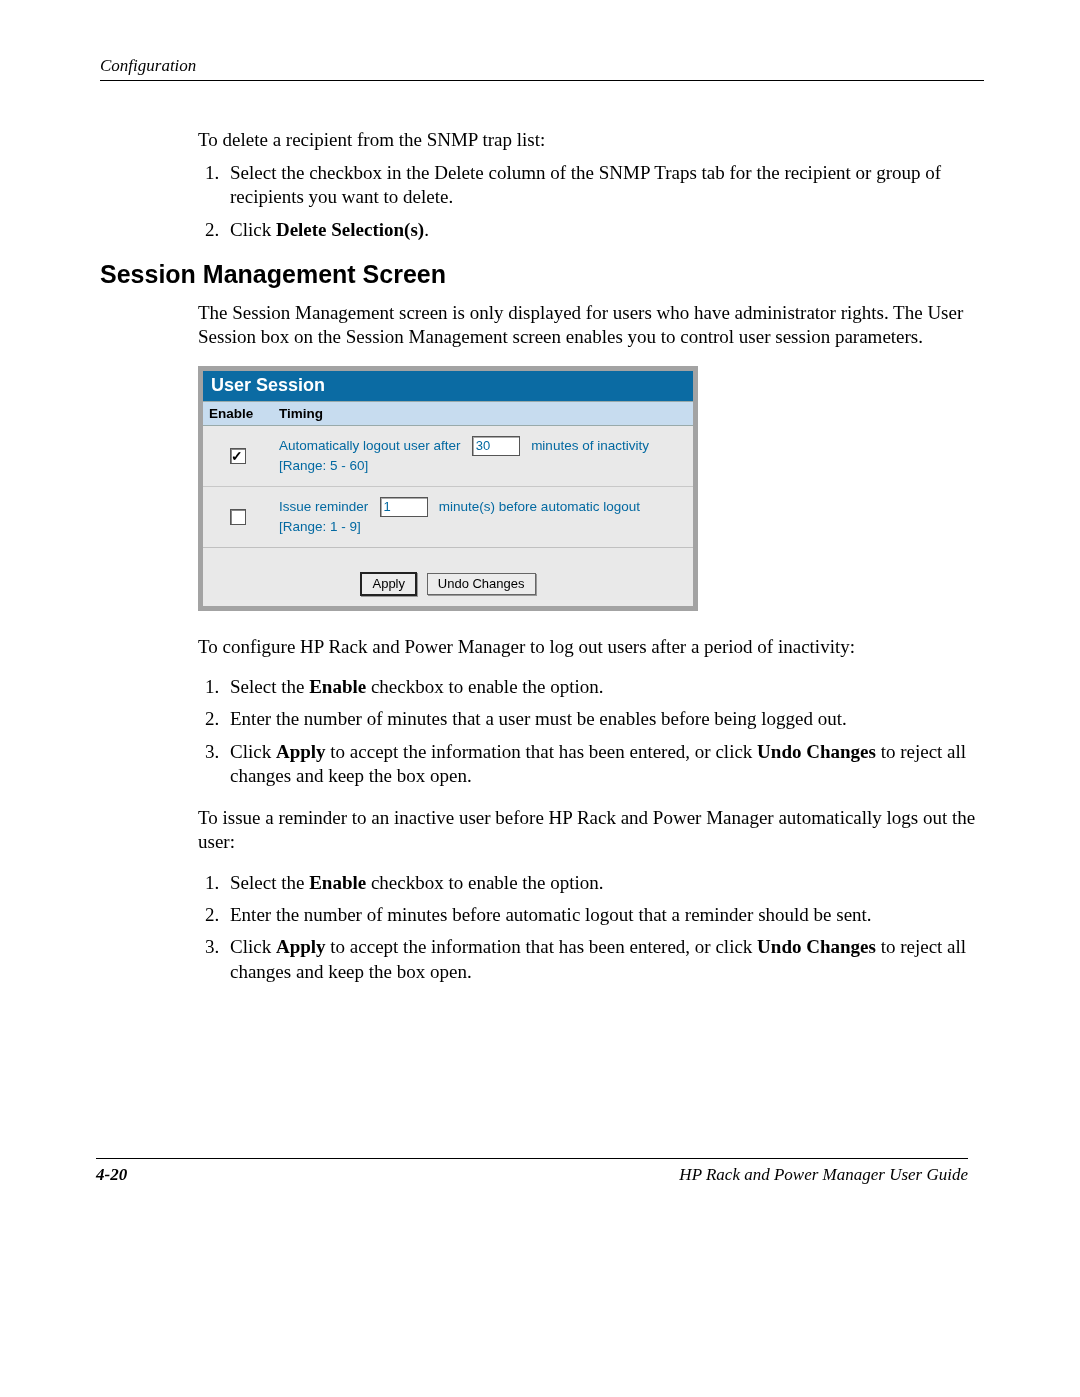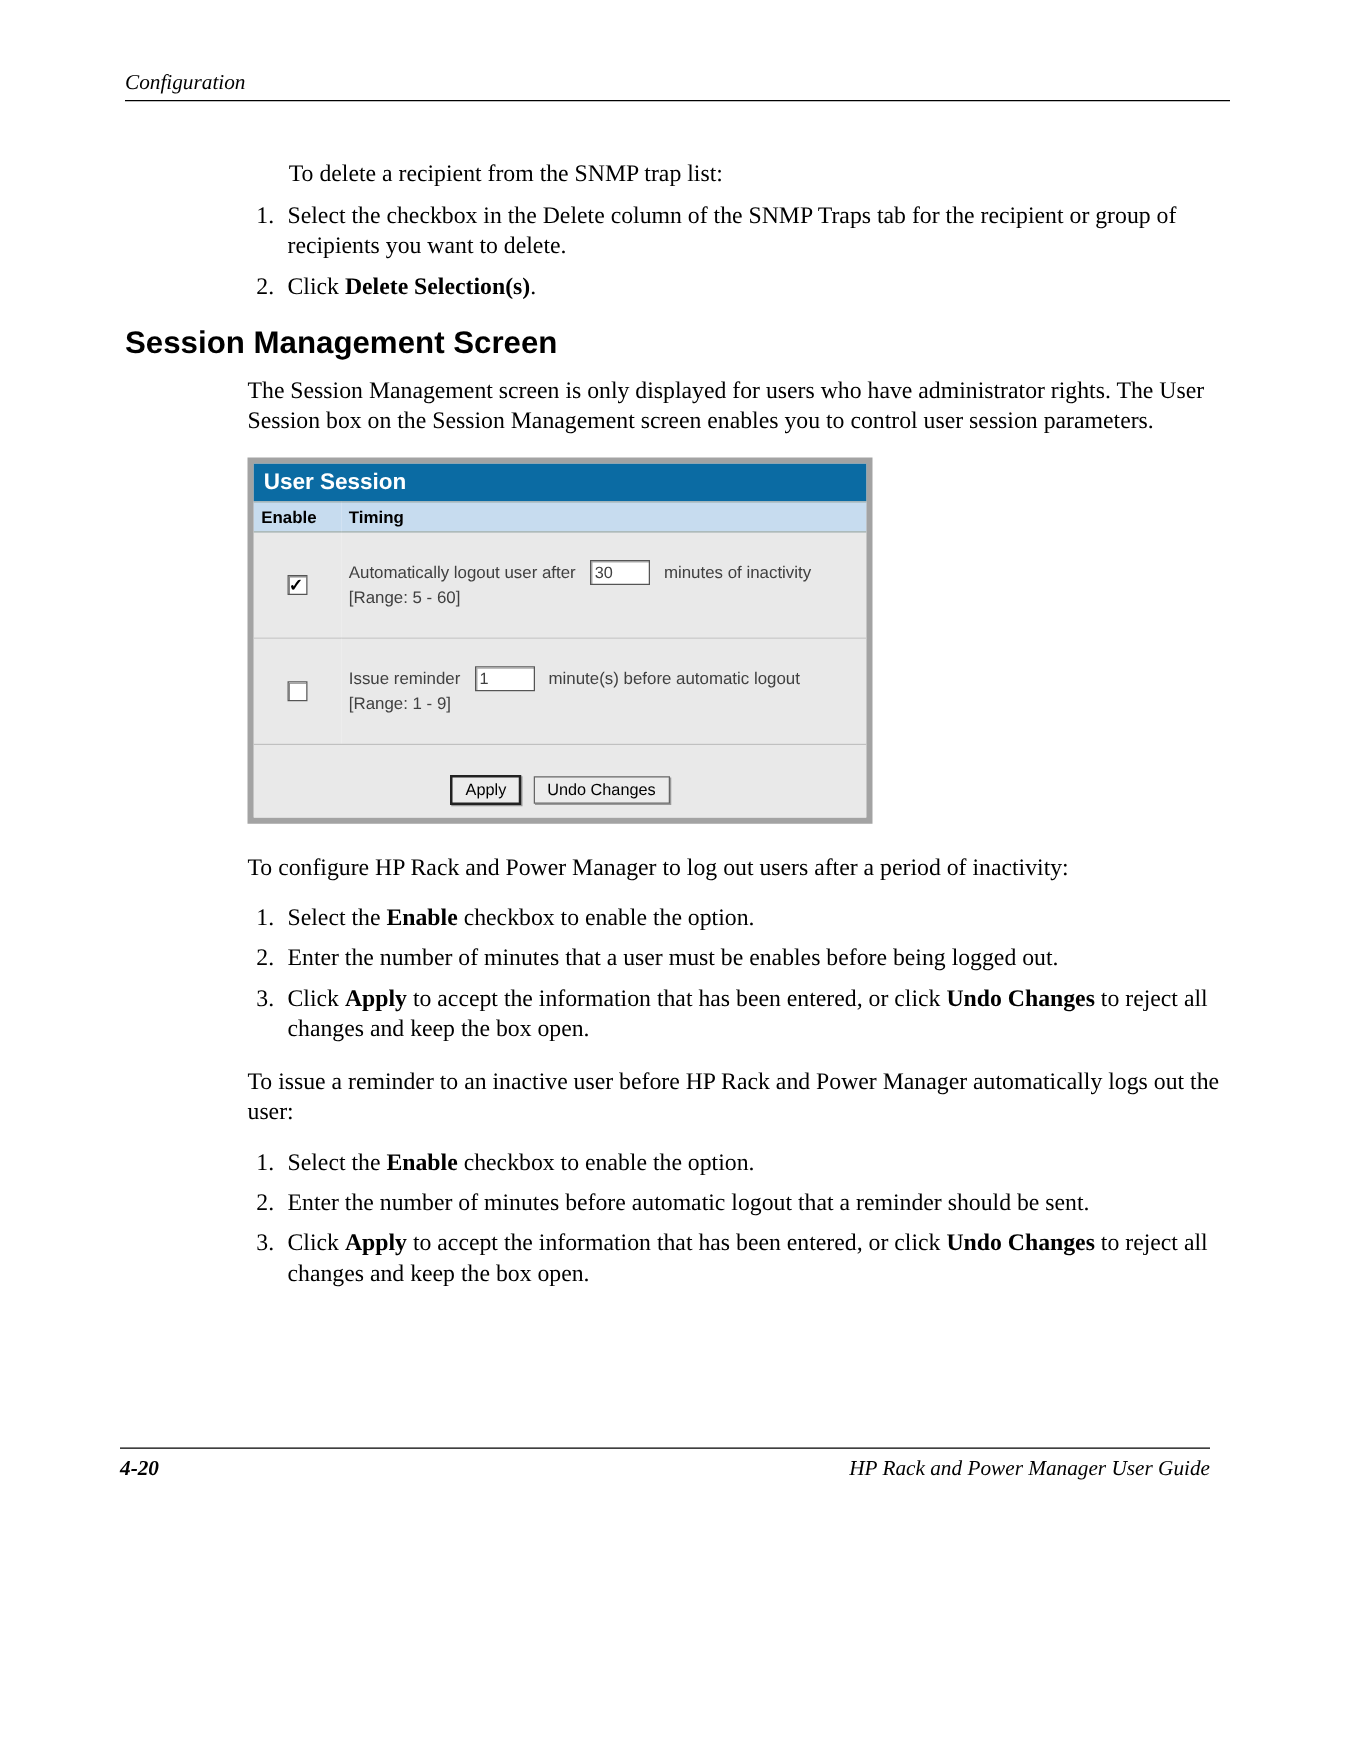--- a/index.html
+++ b/index.html
@@ -27,21 +27,20 @@
     border-top: 1.5px solid #000;
     margin: 0;
   }
   .body-indent {
     margin-left: 98px;
     margin-right: 0;
   }
   .intro-para {
     margin-top: 48px;
     margin-bottom: 10px;
-    margin-left: 33px;
   }
   ol.steps {
     margin: 0 0 18px 0;
     padding-left: 26px;
   }
   ol.steps li {
     padding-left: 6px;
     margin-bottom: 8px;
     line-height: 1.28;
   }
@@ -86,24 +85,24 @@
   .panel-head td {
     font-weight: bold;
     font-size: 13.5px;
     padding: 4px 6px;
     color: #000;
   }
   .panel-body {
     background: #e9e9e9;
   }
   .panel-body td {
-    padding: 22px 6px;
+    padding: 10px 6px;
     vertical-align: middle;
     font-size: 13.5px;
-    color: #404040;
+    color: #0369a1;
     line-height: 1.45;
   }
   .panel-foot {
     background: #e9e9e9;
     text-align: center;
     padding: 24px 0 10px 0;
     border-top: 1px solid #c0c0c0;
   }
   .check {
     display: inline-block;

